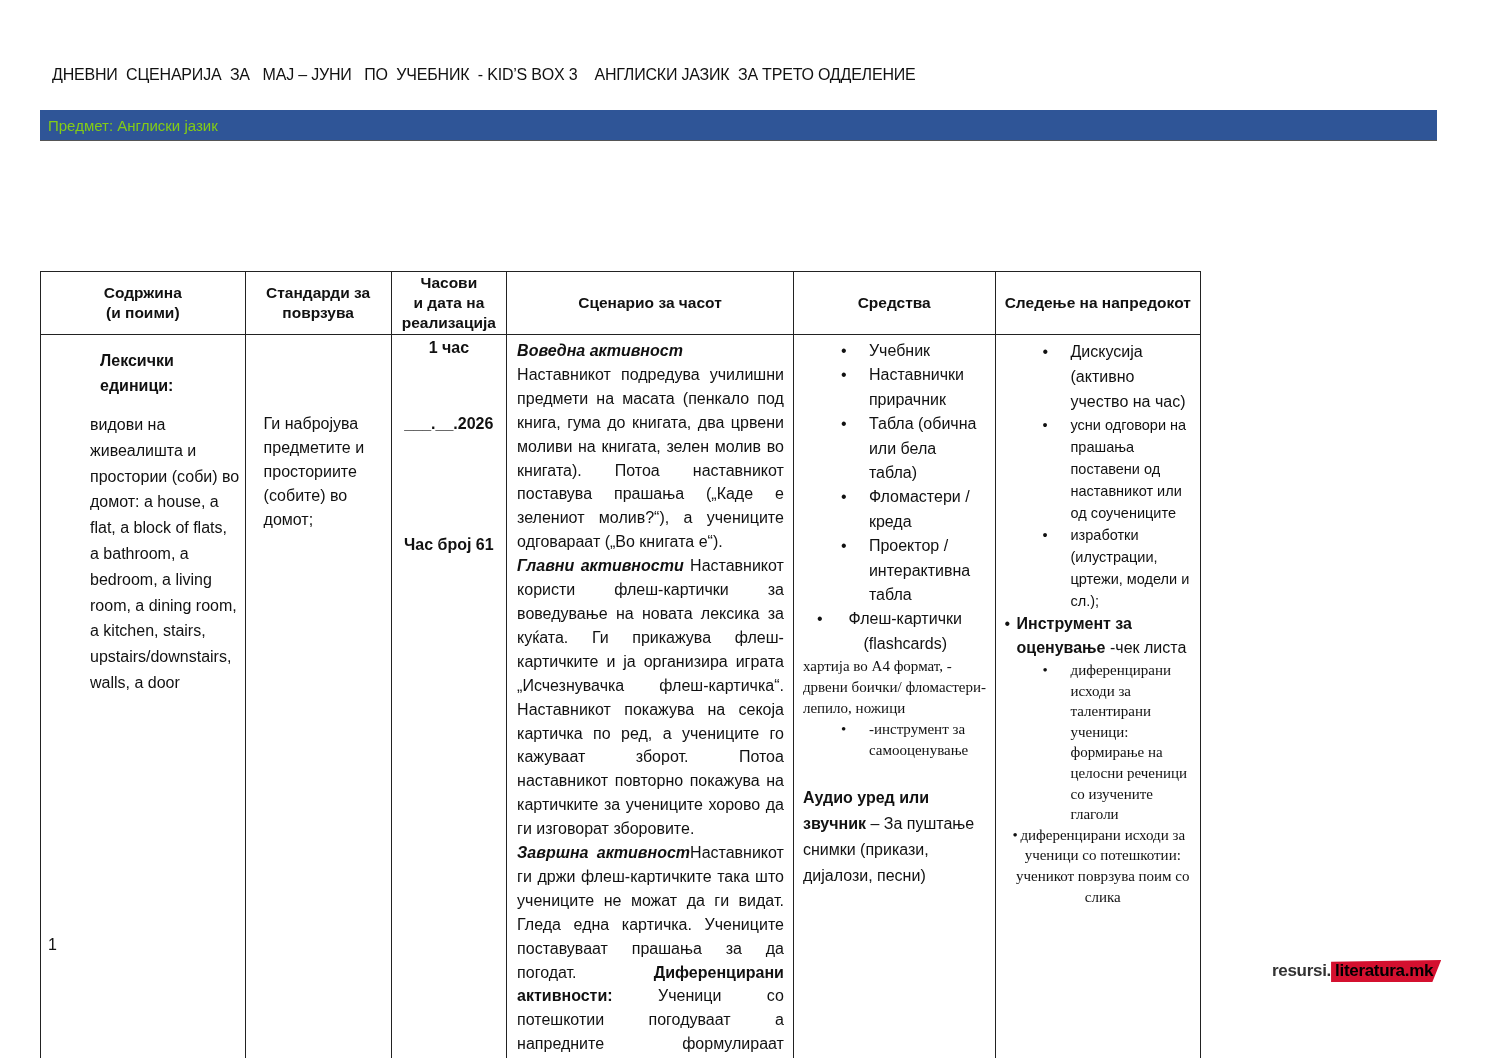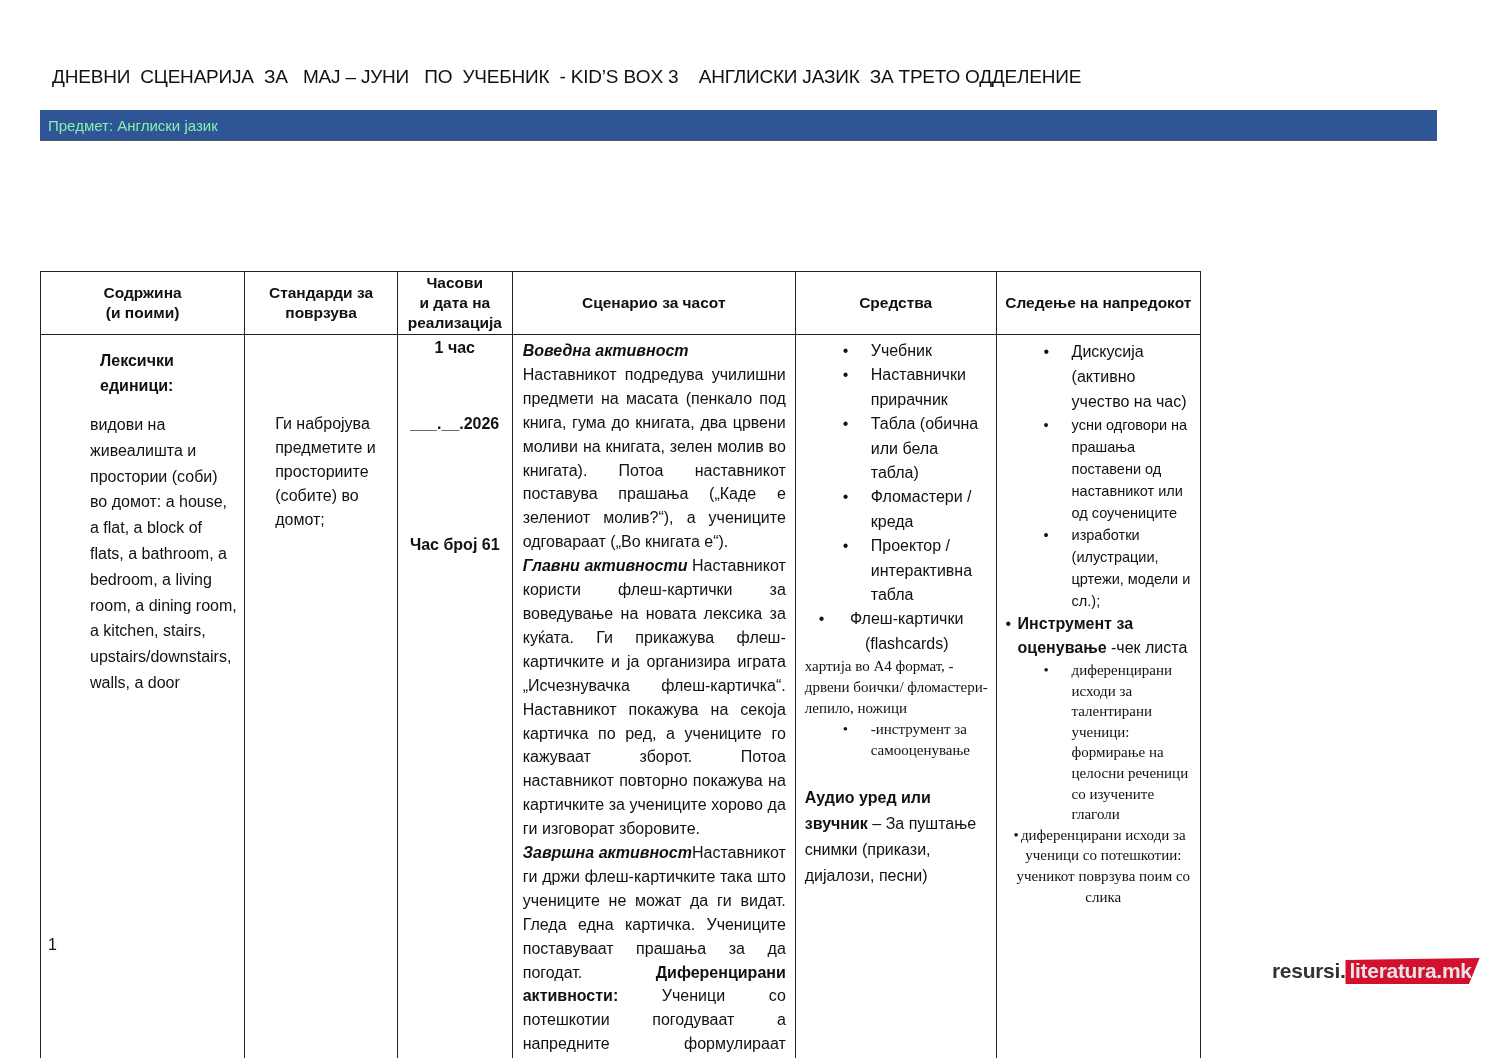--- a/index.html
+++ b/index.html
@@ -1,41 +1,41 @@
 <!DOCTYPE html>
 <html><head>
 <meta charset="utf-8">
 <style>
   html, body { margin:0; padding:0; background:#ffffff; }
   body { width:1497px; height:1058px; position:relative; overflow:hidden;
          font-family:"Liberation Sans", sans-serif; color:#111; }
-  .doc-title { position:absolute; left:52px; top:66px; font-size:19px; letter-spacing:-0.2px; white-space:pre; }
+  .doc-title { position:absolute; left:52px; top:66px; font-size:16px; letter-spacing:-0.2px; white-space:pre; }
 
   table { border-collapse:collapse; position:absolute; }
   .info { left:40px; top:110px; width:1397px; font-size:15px; }
   .info td { border:1px solid #555; padding:0 7px; height:30px; white-space:pre; }
-  .info .subject-row td { background:#2f5597; color:#86efac; height:29px; border-color:#2f5597; border-bottom:1px solid #555; }
+  .info .subject-row td { background:#2f5597; color:#84cc16; height:29px; border-color:#2f5597; border-bottom:1px solid #555; }
 
   .main { left:40px; top:242px; width:1161px; font-size:16px;margin-top:29px; }
   .main th, .main td { border:1px solid #222; vertical-align:top; }
   .main th { font-weight:bold; font-size:15.5px; text-align:center; vertical-align:middle; height:62px; line-height:20px; padding:0 4px; }
   .main td { height:620px; }
 
   .c1 { width:210px; }
   .c2 { width:184px; }
   .c3 { width:128px; }
   .c4 { width:418px; }
   .c5 { width:223px; }
   .c6 { width:235px; }
 
   .col-content { padding:12px 4px 0 48px; line-height:25.8px; }
   .col-content .lex-head { font-weight:bold; padding-left:10px; line-height:25px; margin-bottom:14px; }
   .col-content .lex-body { line-height:25.8px; }
 
-  .col-standard { padding:76px 6px 0 29px; line-height:24px; }
+  .col-standard { padding:76px 6px 0 17px; line-height:24px; }
 
   .col-hours { text-align:center; font-weight:bold; position:relative; }
   .col-hours .h1 { position:absolute; top:4px; left:0; right:0; }
   .col-hours .h2 { position:absolute; top:80px; left:0; right:0; }
   .col-hours .h3 { position:absolute; top:201px; left:0; right:0; }
 
   .col-scenario { padding:3px 8px 0 9px; text-align:justify; line-height:23.9px; }
   .col-scenario p { margin:0; }
   .bi { font-weight:bold; font-style:italic; }
   .b { font-weight:bold; }
@@ -55,23 +55,23 @@
   .col-progress .it { position:relative; padding-left:66px; line-height:25px; }
   .col-progress .it .dot { position:absolute; left:38px; }
   .col-progress .small { font-size:14.5px; line-height:22px; }
   .col-progress .instr { position:relative; padding-left:12px; font-weight:normal; line-height:24px; }
   .col-progress .instr .dot { position:absolute; left:0; }
   .col-progress .serif { font-family:"Liberation Serif", serif; font-size:15px; line-height:20.6px; }
   .col-progress .serif-center { font-family:"Liberation Serif", serif; font-size:15px; line-height:20.6px; text-align:center; position:relative; padding-left:8px; }
   .col-progress .serif-center .dot { position:absolute; left:8px; }
 
   .page-number { position:absolute; left:48px; top:936px; font-size:16px; }
-  .logo { position:absolute; left:1272px; top:958px; height:26px; display:flex; align-items:center; font-size:21px; font-weight:bold; }
+  .logo { position:absolute; left:1272px; top:958px; height:26px; display:flex; align-items:center; font-size:17px; font-weight:bold; }
   .logo .l1 { color:#333; letter-spacing:-0.3px; }
-  .logo .l2 { background:#d4102f; color:#e5e5e5; padding:1px 8px 1px 4px; clip-path:polygon(0 8%, 100% 0, 92% 100%, 0 100%); letter-spacing:-0.3px; }
+  .logo .l2 { background:#d4102f; color:#000000; padding:1px 8px 1px 4px; clip-path:polygon(0 8%, 100% 0, 92% 100%, 0 100%); letter-spacing:-0.3px; }
 </style>
 </head>
 <body>
 
 <div class="doc-title">ДНЕВНИ  СЦЕНАРИЈА  ЗА   МАЈ – ЈУНИ   ПО  УЧЕБНИК  - KID’S BOX 3    АНГЛИСКИ ЈАЗИК  ЗА ТРЕТО ОДДЕЛЕНИЕ</div>
 
 <table class="info">
   <tbody>
       <tr class="subject-row">
     <td colspan="2">Предмет: Англиски јазик</td>

